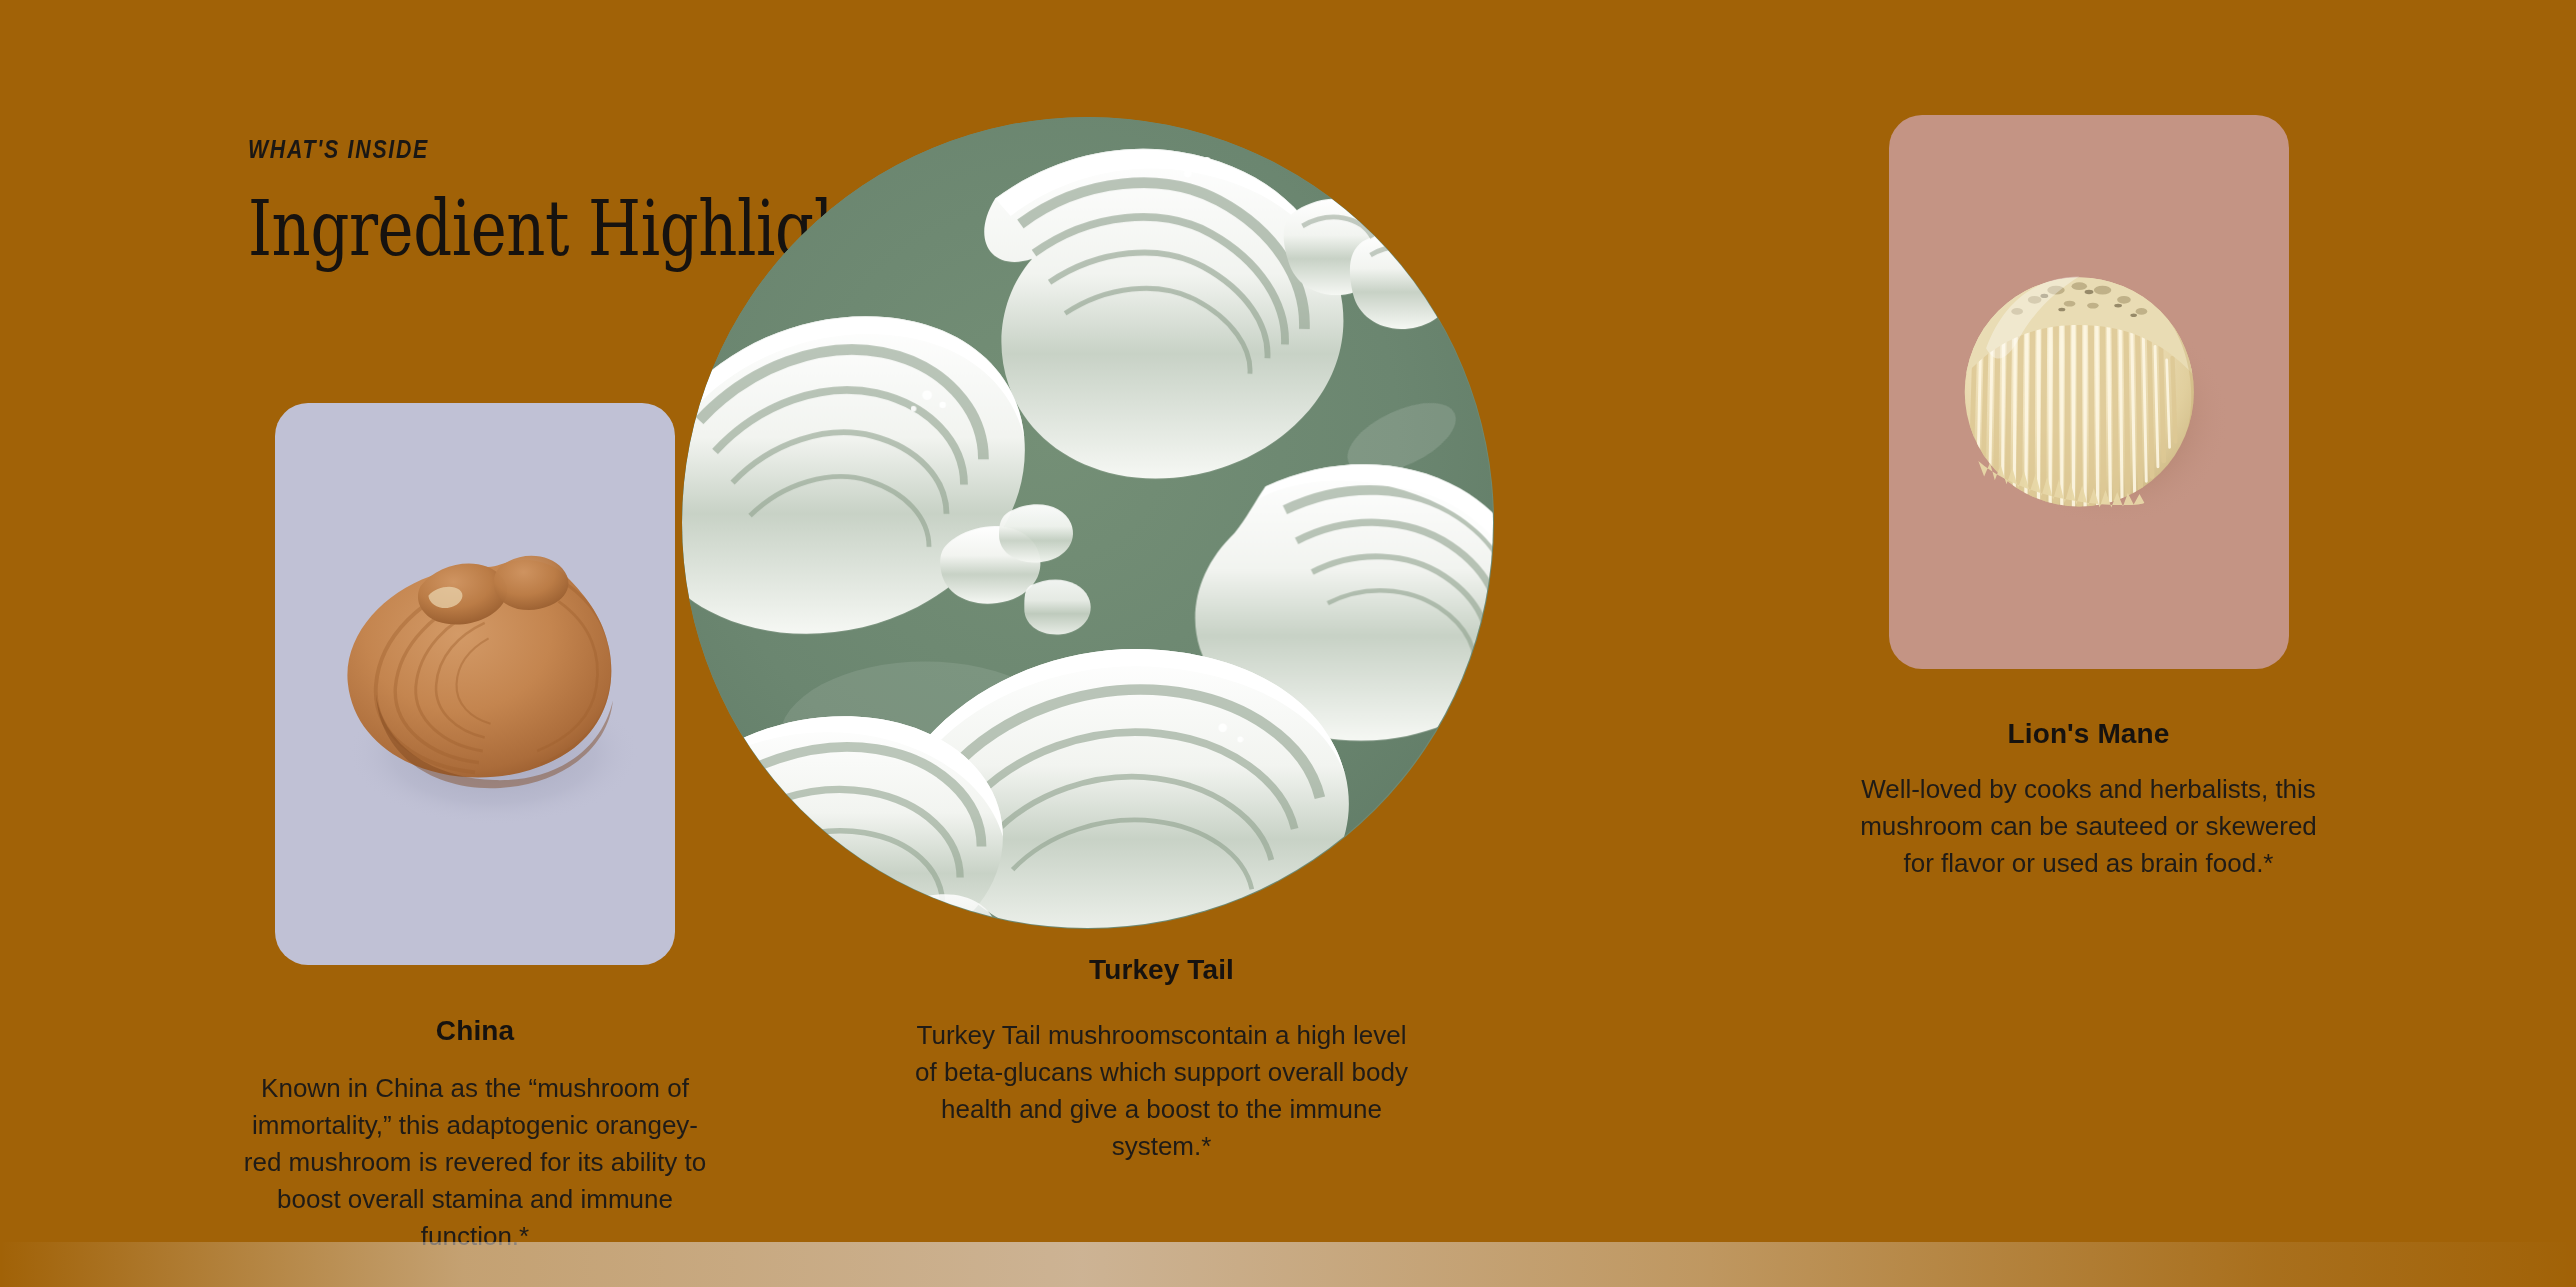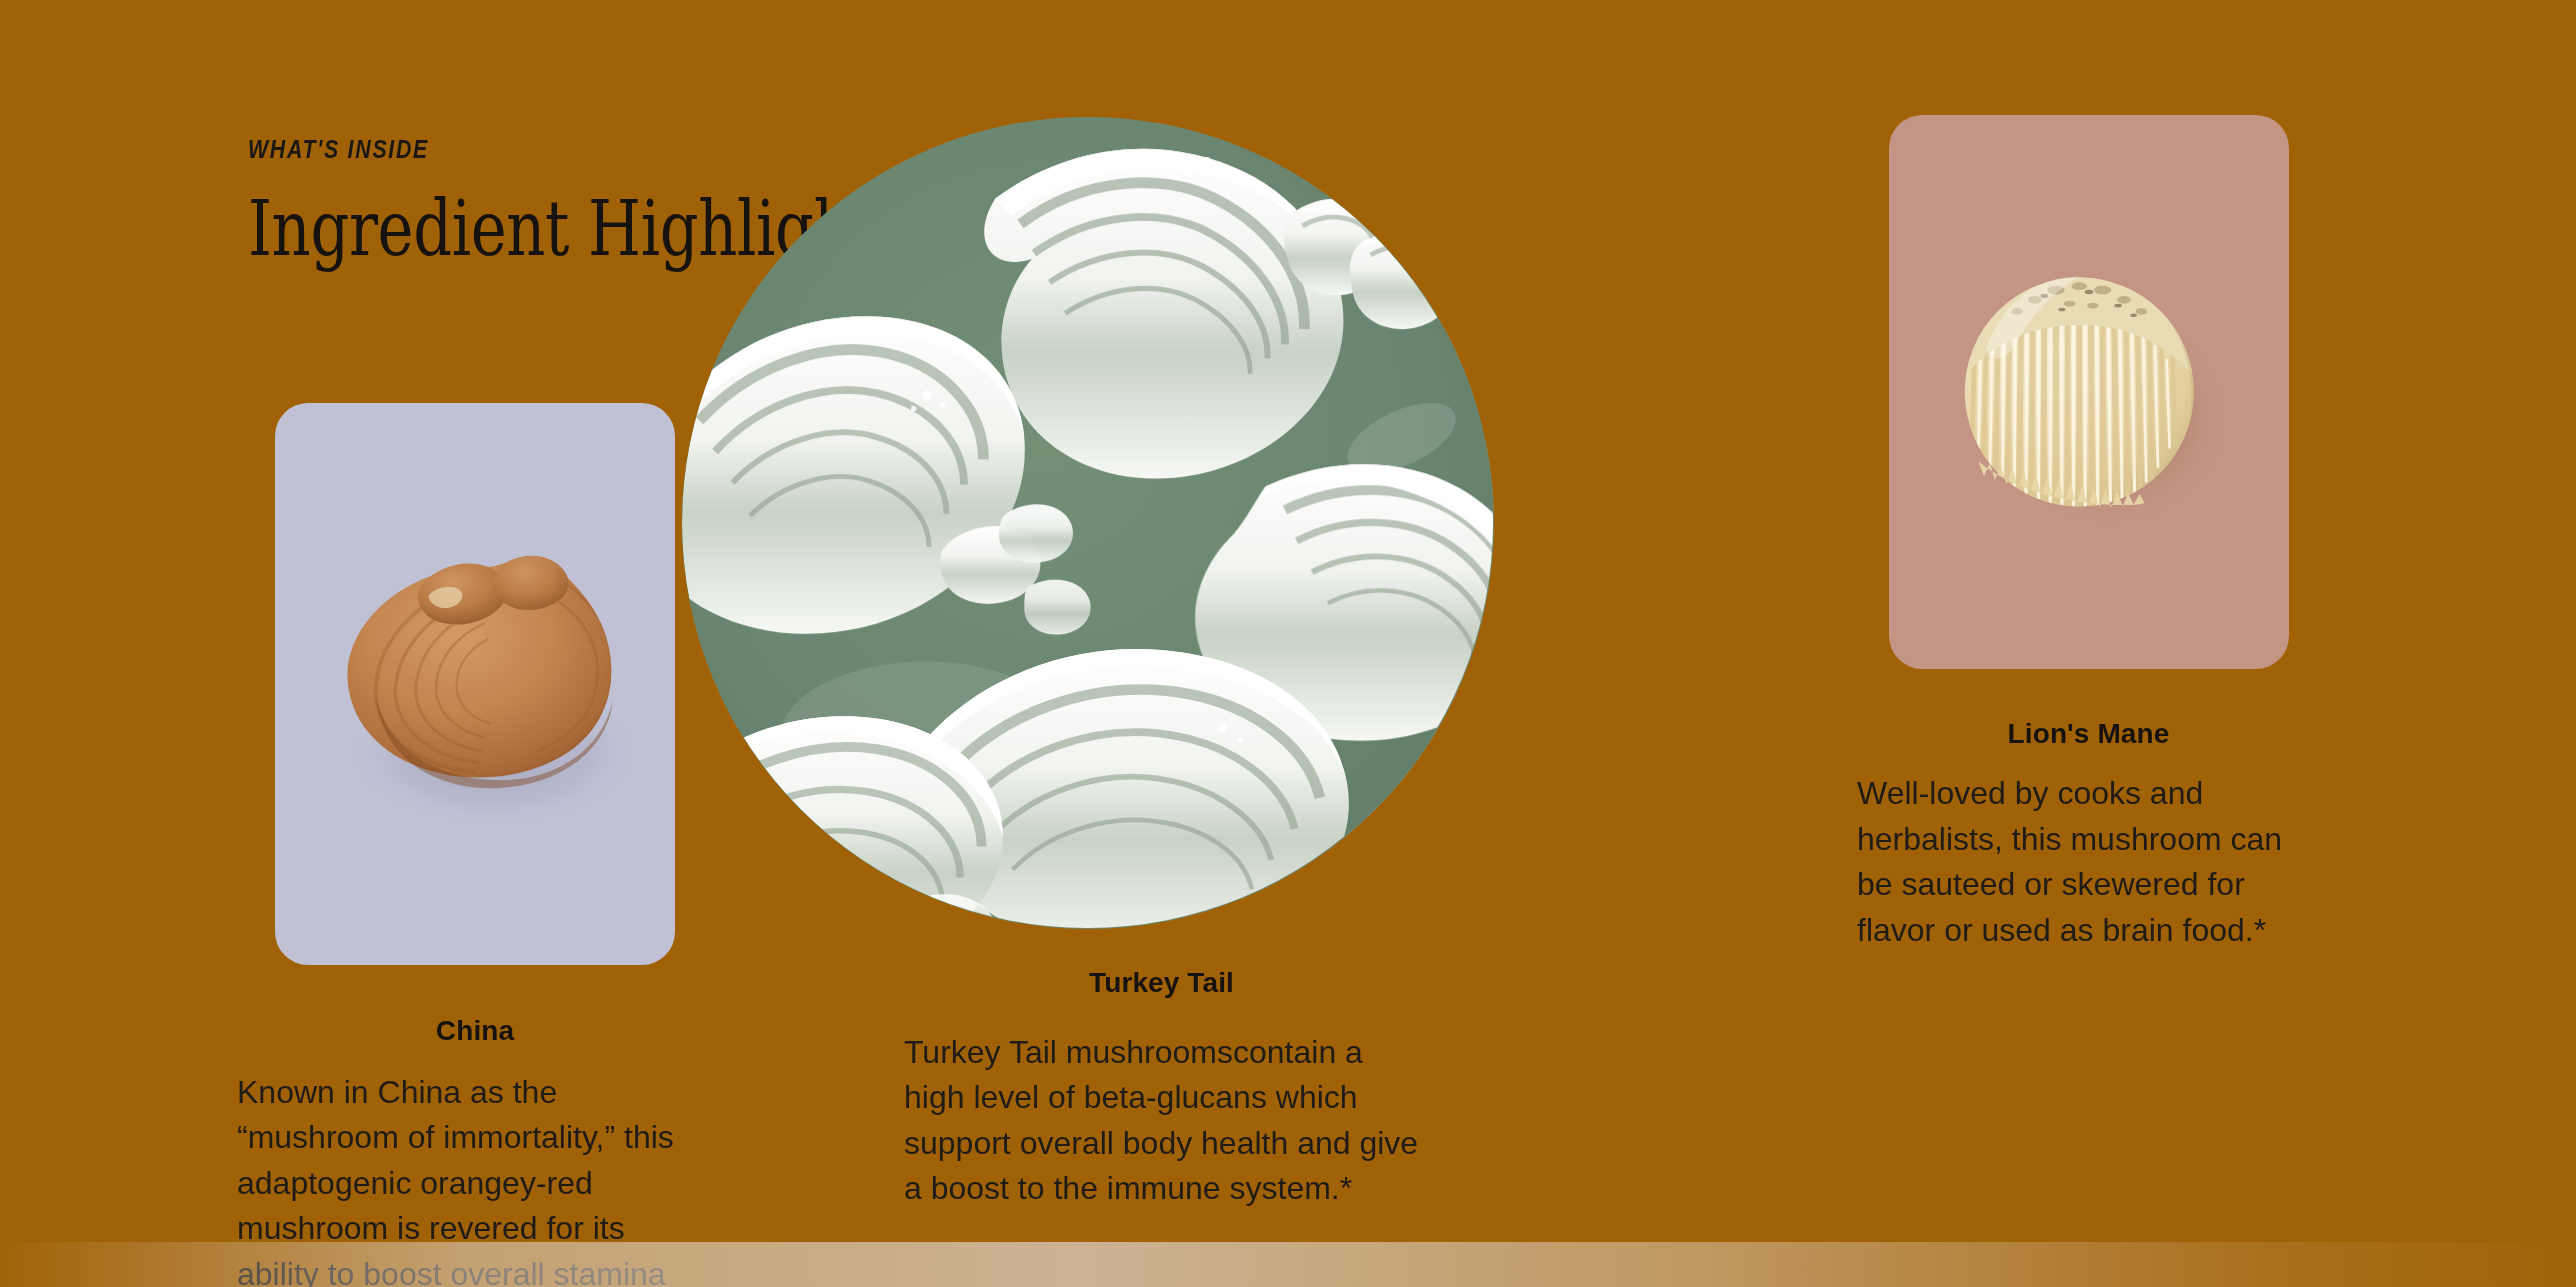--- a/index.html
+++ b/index.html
@@ -87,23 +87,24 @@
     font-weight: 700;
     font-size: 28px;
     letter-spacing: 0.1px;
     color: #16120f;
     text-align: center;
   }
 
   .ing-desc {
     font-family: "Liberation Sans", sans-serif;
     font-weight: 400;
-    font-size: 32px;
+    font-size: 26px;
     line-height: 1.42;
     color: #1f1b17;
+    text-align: center;
   }
 
   
   #col-reishi {
     left: 237px;
     top: 403px;
     width: 476px;
   }
   #col-reishi .card-media {
     width: 400px;
@@ -117,21 +118,21 @@
     left: 904px;
     top: 117px;
     width: 515px;
   }
   #col-turkey .card-media {
     width: 812px;
     height: 812px;
     background: #6f8a72;
     margin-left: -148px;
   }
-  #col-turkey .ing-name { margin-top: 38px; }
+  #col-turkey .ing-name { margin-top: 25px; }
   #col-turkey .ing-desc { margin-top: 31px; width: 515px; }
 
   #col-lions {
     left: 1857px;
     top: 115px;
     width: 463px;
   }
   #col-lions .card-media {
     width: 400px;
     height: 554px;

